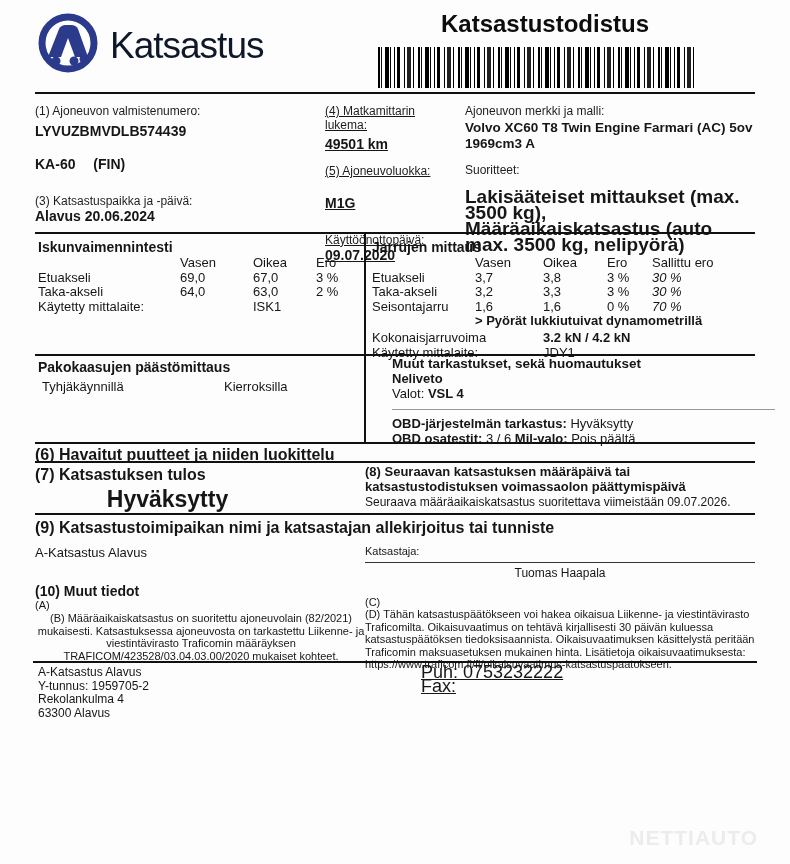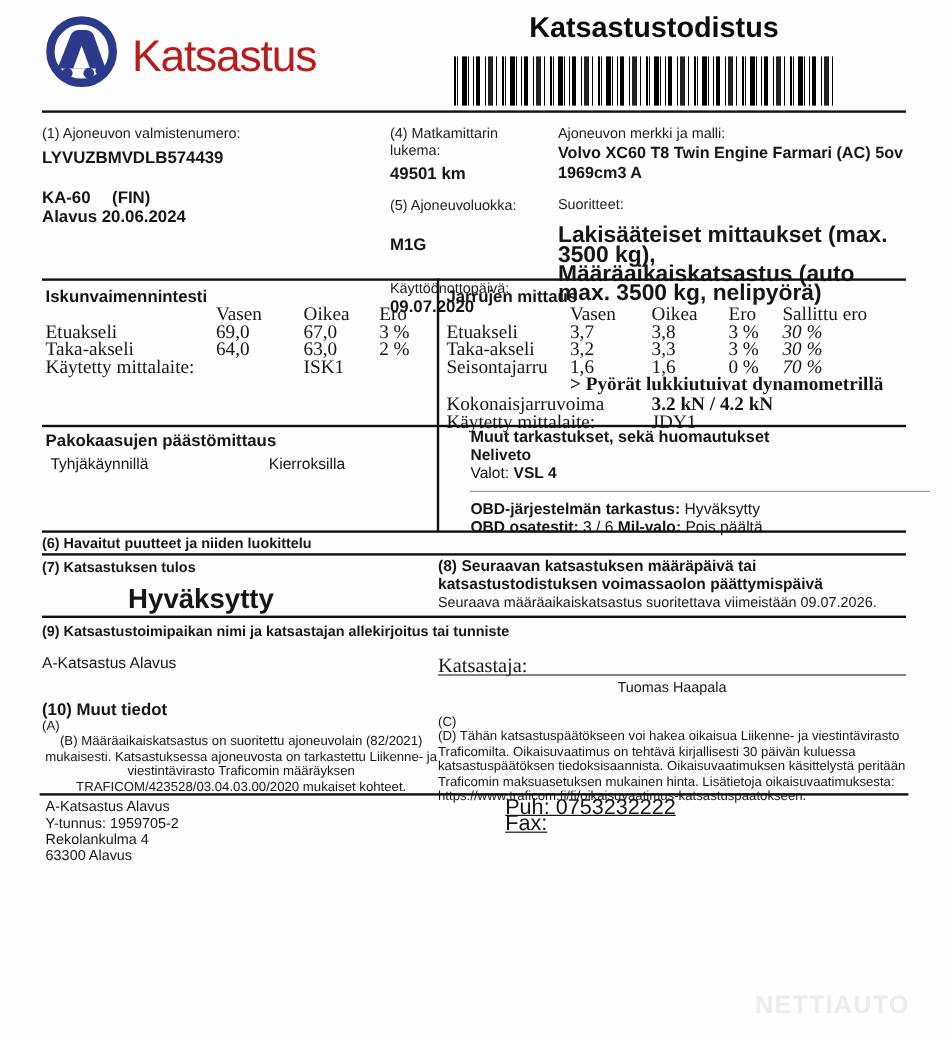--- a/index.html
+++ b/index.html
@@ -5,21 +5,21 @@
   * { margin:0; padding:0; box-sizing:border-box; }
   body { font-family:"Liberation Sans", sans-serif; background:#fff; color:#161616; }
   .page { position:relative; width:790px; height:864px; background:#fdfdfd; overflow:hidden; }
 
   .abs { position:absolute; }
   .bold { font-weight:bold; }
   .italic { font-style:italic; }
 
   
   .logo-wrap { left:36px; top:12px; display:flex; align-items:center; gap:10px; }
-  .logo-text { font-size:37px; letter-spacing:-1px; color:#b91c1c; }
+  .logo-text { font-size:37px; letter-spacing:-1px; color:#0f172a; }
   .doc-title { left:385px; top:10px; width:320px; text-align:center; font-size:24px; font-weight:bold; color:#0d0d0d; }
   .barcode { left:378px; top:47px; width:318px; height:41px;
     background:repeating-linear-gradient(90deg,
       #000 0px,#000 2px,#fff 2px,#fff 3px,
       #111 3px,#111 4px,#fff 4px,#fff 7px,
       #000 7px,#000 11px,#fff 11px,#fff 12px,
       #000 12px,#000 13px,#fff 13px,#fff 16px,
       #000 16px,#000 17px,#fff 17px,#fff 19px,
       #000 19px,#000 22px,#fff 22px,#fff 26px,
       #000 26px,#000 27px,#fff 27px,#fff 29px,
@@ -27,35 +27,35 @@
       #000 35px,#000 36px,#fff 36px,#fff 40px); }
 
   .rule { background:#111; height:2px; }
   .rule-thin { background:#333; height:1px; }
   .rule-gray { background:#999; height:1px; }
 
   
   .lbl { font-size:12px; line-height:13.5px; color:#1d1d1d; }
   .val { font-size:14px; font-weight:bold; line-height:16px; }
   .col1 { left:35px; top:101px; width:288px; }
-  .col2 { left:325px; top:101px; width:132px; }
+  .col2 { left:325px; top:101px; width:132px;text-decoration:underline; }
   .col3 { left:465px; top:101px; width:294px; }
 
   
   .ttitle { font-size:14px; font-weight:bold; margin-bottom:1px; }
-  .ttable { display:grid; font-size:16px; line-height:14.6px;font-family:Liberation Serif, serif; }
+  .ttable { display:grid; font-size:13px; line-height:14.6px; }
   .shock-table { grid-template-columns:142px 73px 63px 1fr; }
   .brake-table { grid-template-columns:103px 68px 64px 45px 1fr; }
   .span23 { grid-column:1/3; }
   .span36 { grid-column:3/6; }
   .note-cell { grid-column:2/6; font-weight:bold; }
   .gap { grid-column:1/-1; height:2px; }
 
   .small-txt { font-size:11px; line-height:12.6px; }
-  .sec-head { font-size:12px; font-weight:bold; }
+  .sec-head { font-size:16px; font-weight:bold; }
 
   .sig-line { left:365px; top:562px; width:390px; }
   .watermark { left:600px; top:826px; width:158px; text-align:right;
     font-size:21px; font-weight:bold; letter-spacing:1px; color:#ececec; }
 </style>
 </head>
 <body>
 
 <div class="page">
 
@@ -76,20 +76,21 @@
   <div class="abs barcode"></div>
   <div class="abs rule" style="left:35px; top:92px; width:720px;"></div>
 
   <div class="abs col1">
     <div class="lbl" style="margin-top:4px;">(1) Ajoneuvon valmistenumero:</div>
     <div class="val" style="margin-top:4px;">LYVUZBMVDLB574439</div>
     <div class="val" style="margin-top:17px;">
       <span>KA-60</span>
       <span style="margin-left:14px;">(FIN)</span>
     </div>
+    <div class="lbl" style="margin-top:23px;">(3) Katsastuspaikka ja -päivä:</div>
     <div class="val">Alavus 20.06.2024</div>
   </div>
 
   <div class="abs col2">
     <div class="lbl" style="margin-top:4px;">(4) Matkamittarin lukema:</div>
     <div class="val" style="margin-top:4px;">49501 km</div>
     <div class="lbl" style="margin-top:13px;">(5) Ajoneuvoluokka:</div>
     <div class="val" style="margin-top:16px;">M1G</div>
     <div class="lbl" style="margin-top:23px;">Käyttöönottopäivä:</div>
     <div class="val">09.07.2020</div>
@@ -206,21 +207,21 @@
   <div class="abs sec-head" style="left:35px; top:466px;">(7) Katsastuksen tulos</div>
   <div class="abs bold" style="left:35px; top:486px; width:265px; text-align:center; font-size:23px;">Hyväksytty</div>
   <div class="abs" style="left:365px; top:464px; width:394px;">
     <div class="bold" style="font-size:13px; line-height:15px;">(8) Seuraavan katsastuksen määräpäivä tai katsastustodistuksen voimassaolon päättymispäivä</div>
     <div style="font-size:12px; margin-top:1px;">Seuraava määräaikaiskatsastus suoritettava viimeistään 09.07.2026.</div>
   </div>
   <div class="abs rule" style="left:35px; top:513px; width:720px; height:1.5px;"></div>
 
   <div class="abs sec-head" style="left:35px; top:519px;">(9) Katsastustoimipaikan nimi ja katsastajan allekirjoitus tai tunniste</div>
   <div class="abs" style="left:35px; top:545px; font-size:13px;">A-Katsastus Alavus</div>
-  <div class="abs" style="left:365px; top:545px; font-size:17px;font-family:Liberation Serif, serif;">Katsastaja:</div>
+  <div class="abs" style="left:365px; top:545px; font-size:11px;">Katsastaja:</div>
   <div class="abs rule-thin sig-line"></div>
   <div class="abs" style="left:365px; top:566px; width:390px; text-align:center; font-size:12px;">Tuomas Haapala</div>
 
   <div class="abs bold" style="left:35px; top:583px; font-size:14px;">(10) Muut tiedot</div>
   <div class="abs small-txt" style="left:35px; top:599px;">(A)</div>
   <div class="abs small-txt" style="left:35px; top:612px; width:332px;text-align:center;">(B) Määräaikaiskatsastus on suoritettu ajoneuvolain (82/2021) mukaisesti. Katsastuksessa ajoneuvosta on tarkastettu Liikenne- ja viestintävirasto Traficomin määräyksen TRAFICOM/423528/03.04.03.00/2020 mukaiset kohteet.</div>
   <div class="abs small-txt" style="left:365px; top:596px;">(C)</div>
   <div class="abs small-txt" style="left:365px; top:608px; width:398px;">(D) Tähän katsastuspäätökseen voi hakea oikaisua Liikenne- ja viestintävirasto Traficomilta. Oikaisuvaatimus on tehtävä kirjallisesti 30 päivän kuluessa katsastuspäätöksen tiedoksisaannista. Oikaisuvaatimuksen käsittelystä peritään Traficomin maksuasetuksen mukainen hinta. Lisätietoja oikaisuvaatimuksesta: https://www.traficom.fi/fi/oikaisuvaatimus-katsastuspaatokseen.</div>
 
   <div class="abs rule" style="left:33px; top:661px; width:724px; height:1.5px;"></div>

